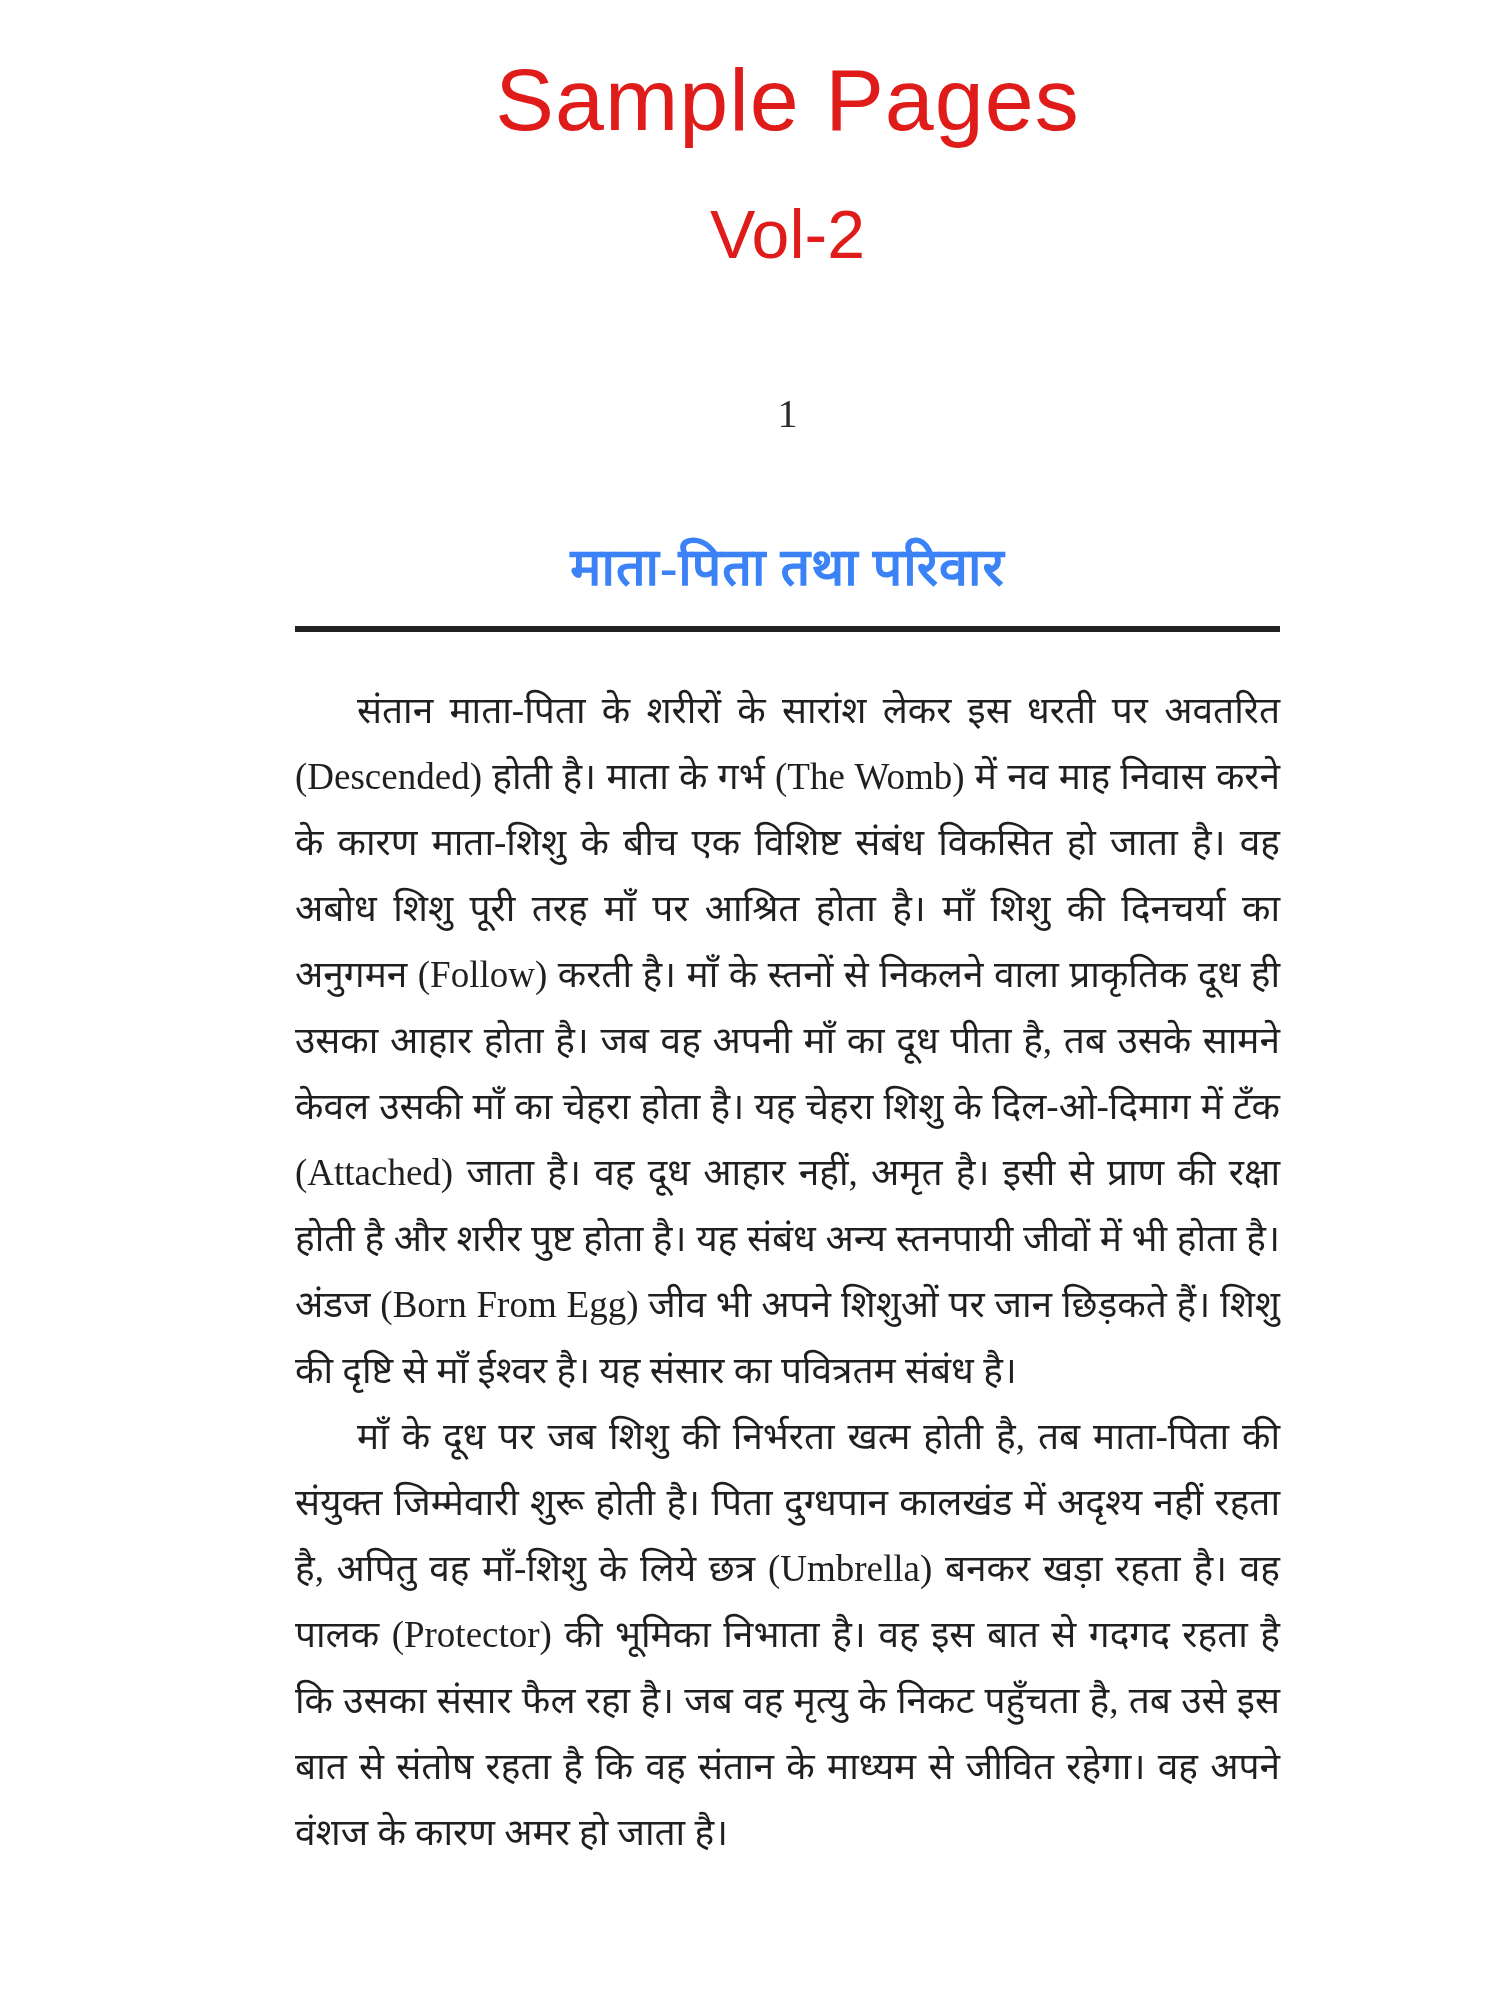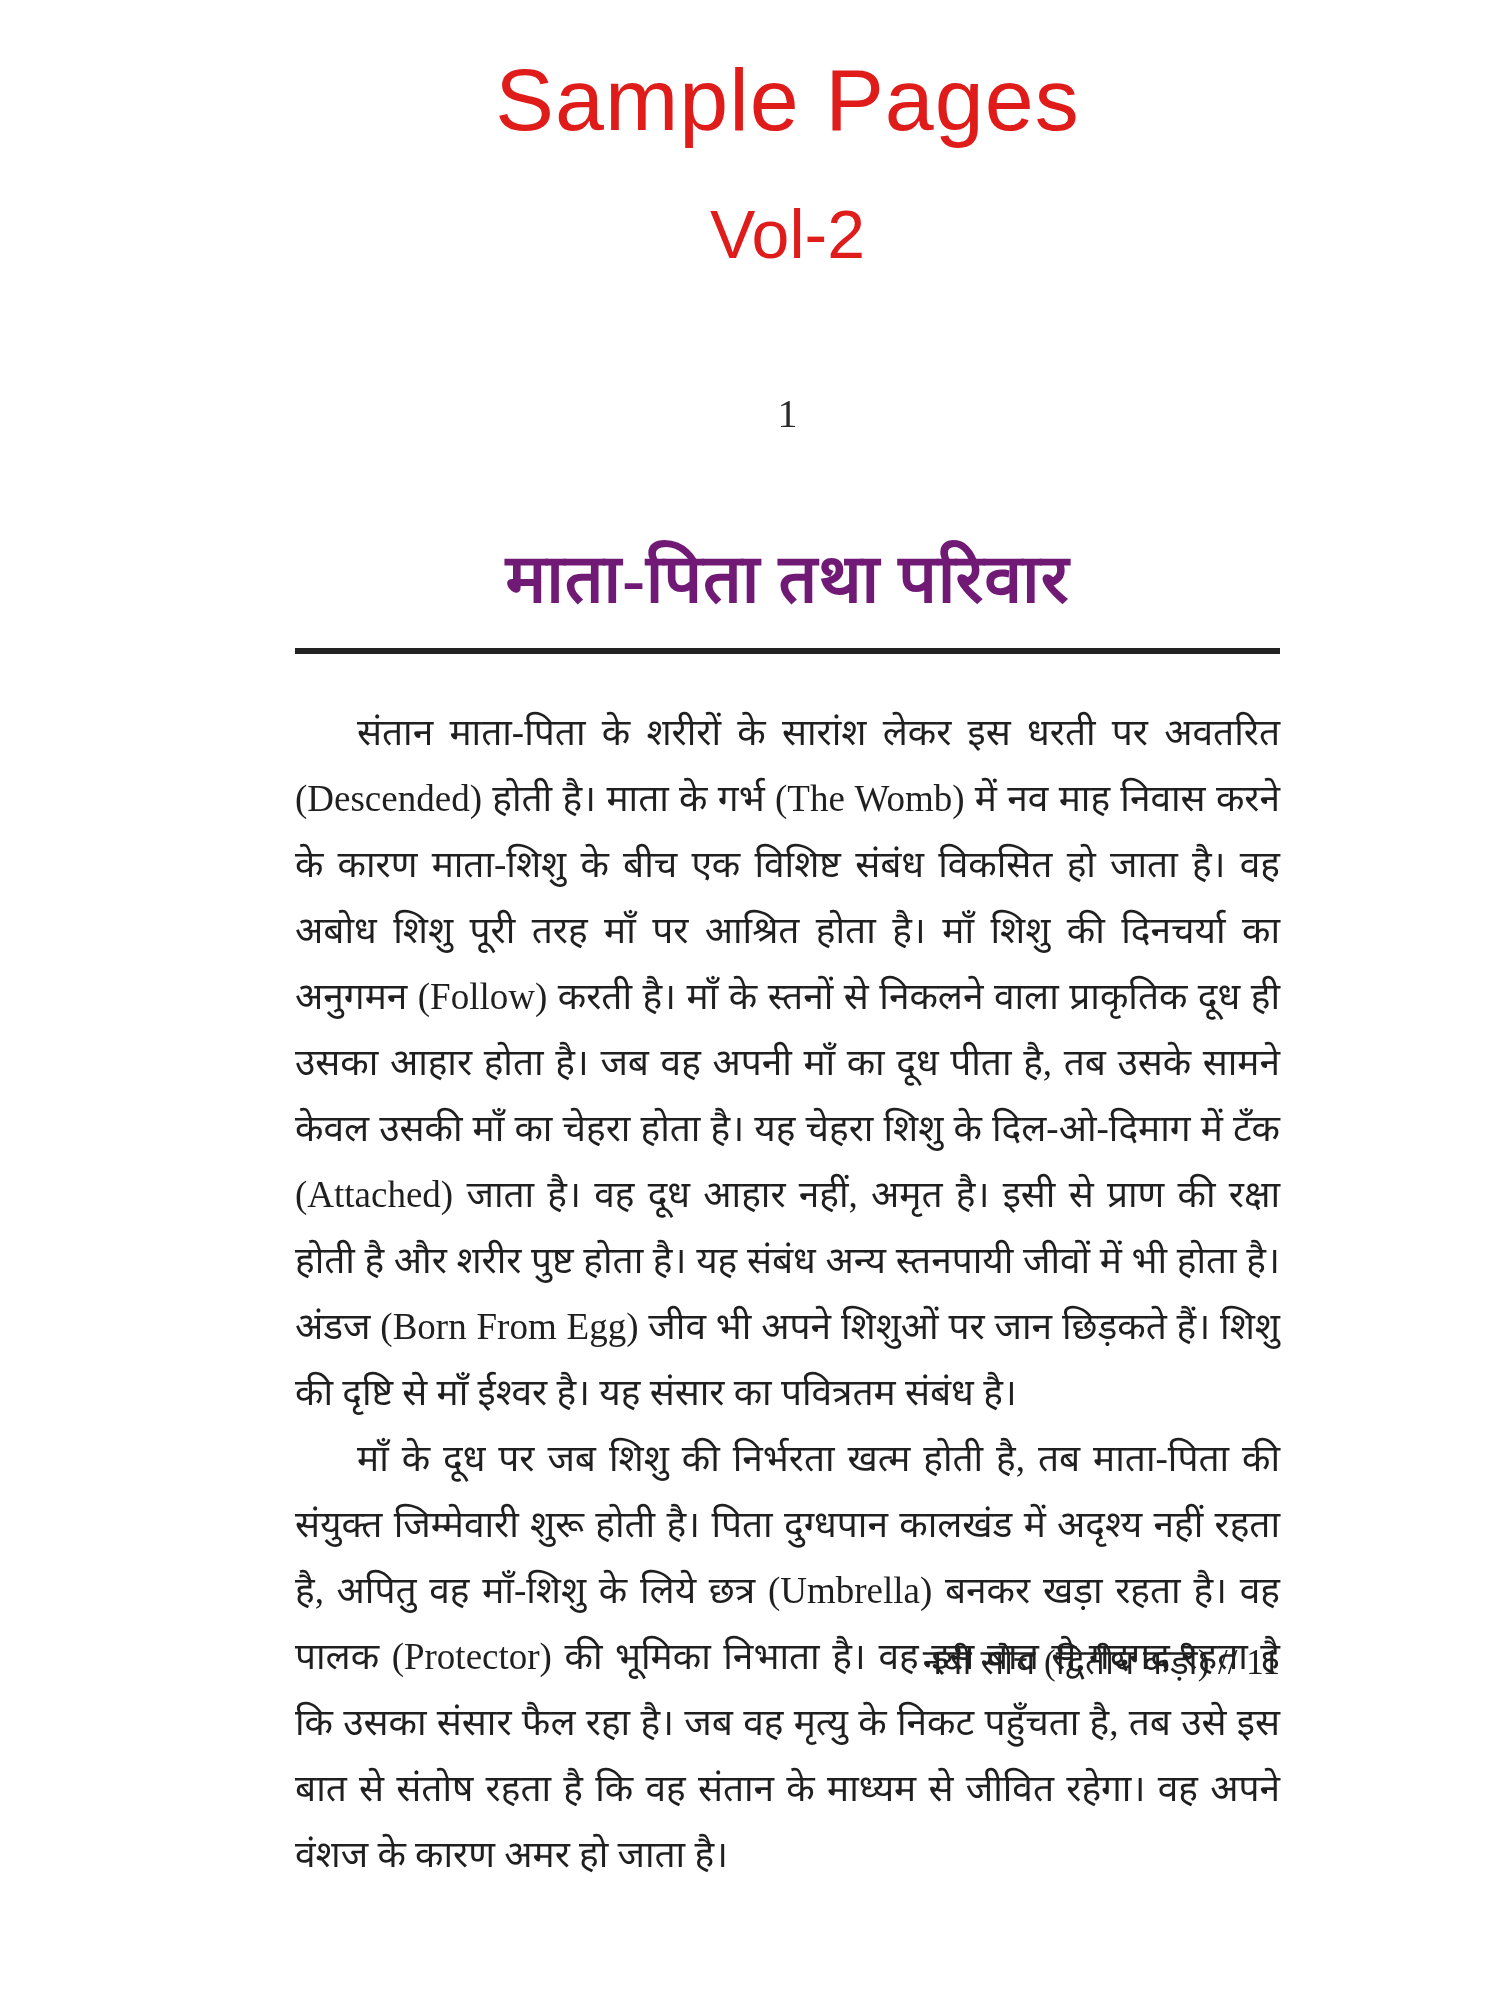--- a/index.html
+++ b/index.html
@@ -40,23 +40,23 @@
   }
   .chapter-number {
     margin-top: 118px;
     text-align: center;
     font-size: 40px;
     color: #2a2a2a;
   }
   .chapter-title-hi {
     margin-top: 92px;
     text-align: center;
-    font-size: 68px;
+    font-size: 52px;
     font-weight: bold;
-    color: #701a75;
+    color: #3b82f6;
     letter-spacing: 1px;
   }
   .chapter-title-en {
     margin-top: 14px;
     text-align: center;
     font-size: 50px;
     font-weight: bold;
     color: #151515;
   }
   .title-rule {
@@ -101,16 +101,15 @@
     <div class="chapter-title-hi">माता-पिता तथा परिवार</div>
 
 
     <div class="title-rule"></div>
 
     <div class="body-text">
       <p>संतान माता-पिता के शरीरों के सारांश लेकर इस धरती पर अवतरित (Descended) होती है। माता के गर्भ (The Womb) में नव माह निवास करने के कारण माता-शिशु के बीच एक विशिष्ट संबंध विकसित हो जाता है। वह अबोध शिशु पूरी तरह माँ पर आश्रित होता है। माँ शिशु की दिनचर्या का अनुगमन (Follow) करती है। माँ के स्तनों से निकलने वाला प्राकृतिक दूध ही उसका आहार होता है। जब वह अपनी माँ का दूध पीता है, तब उसके सामने केवल उसकी माँ का चेहरा होता है। यह चेहरा शिशु के दिल-ओ-दिमाग में टँक (Attached) जाता है। वह दूध आहार नहीं, अमृत है। इसी से प्राण की रक्षा होती है और शरीर पुष्ट होता है। यह संबंध अन्य स्तनपायी जीवों में भी होता है। अंडज (Born From Egg) जीव भी अपने शिशुओं पर जान छिड़कते हैं। शिशु की दृष्टि से माँ ईश्वर है। यह संसार का पवित्रतम संबंध है।</p>
       <p>माँ के दूध पर जब शिशु की निर्भरता खत्म होती है, तब माता-पिता की संयुक्त जिम्मेवारी शुरू होती है। पिता दुग्धपान कालखंड में अदृश्य नहीं रहता है, अपितु वह माँ-शिशु के लिये छत्र (Umbrella) बनकर खड़ा रहता है। वह पालक (Protector) की भूमिका निभाता है। वह इस बात से गदगद रहता है कि उसका संसार फैल रहा है। जब वह मृत्यु के निकट पहुँचता है, तब उसे इस बात से संतोष रहता है कि वह संतान के माध्यम से जीवित रहेगा। वह अपने वंशज के कारण अमर हो जाता है।</p>
     </div>
 
-    <div class="page-footer">नयी सोच (द्वितीय कड़ी) // 11</div>
 
   </div>
 </div>
 
 </body></html>

